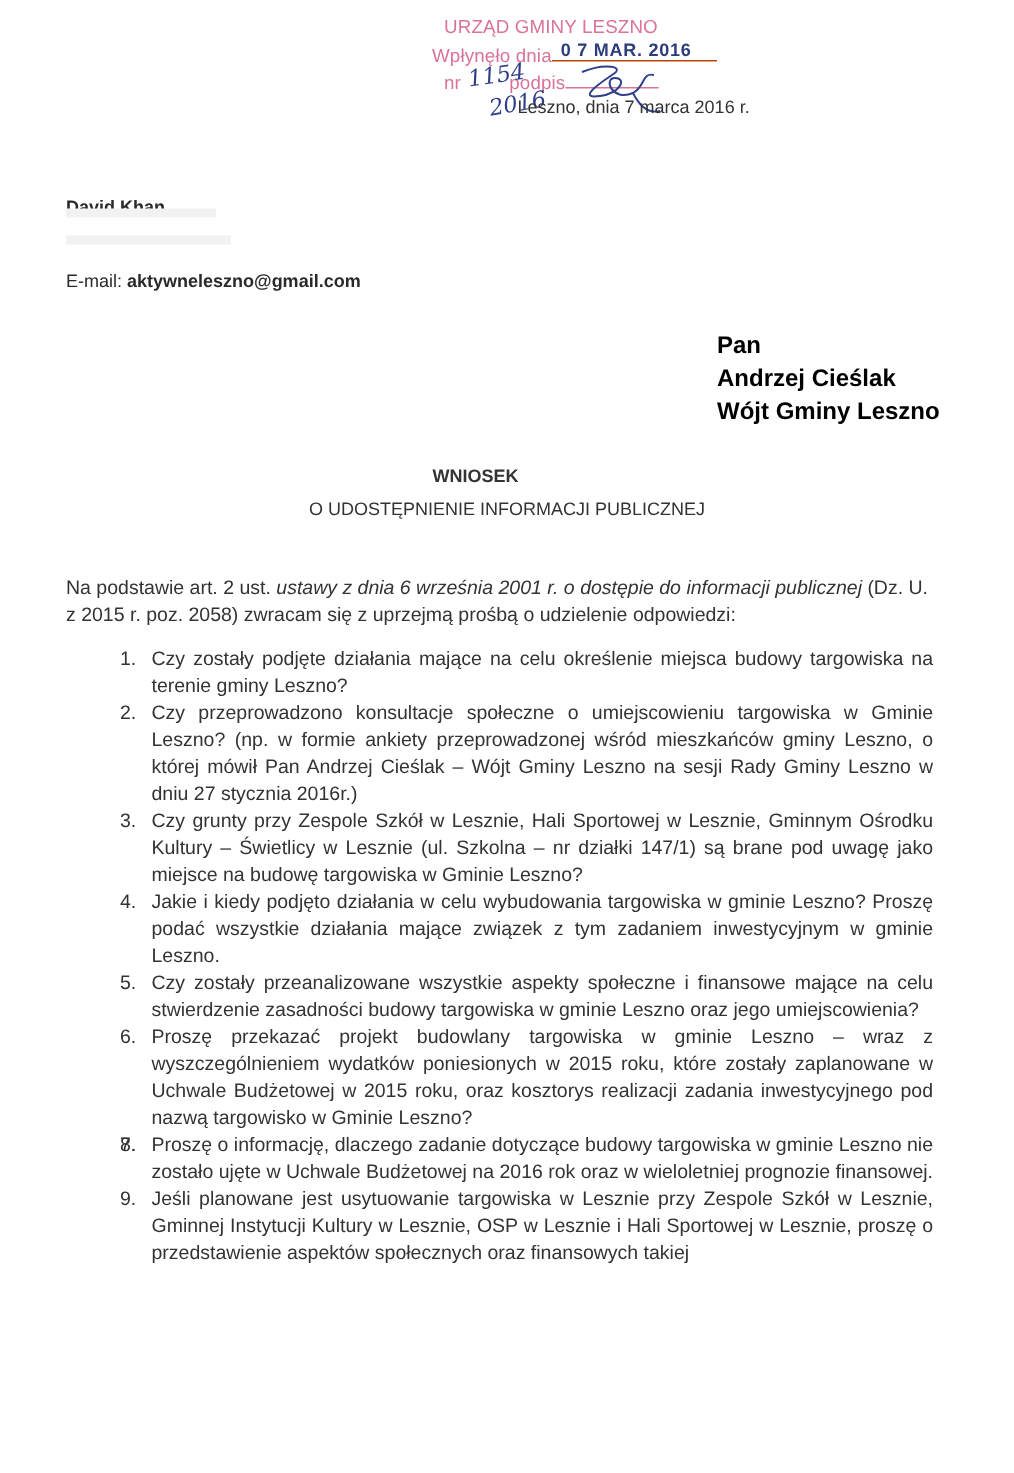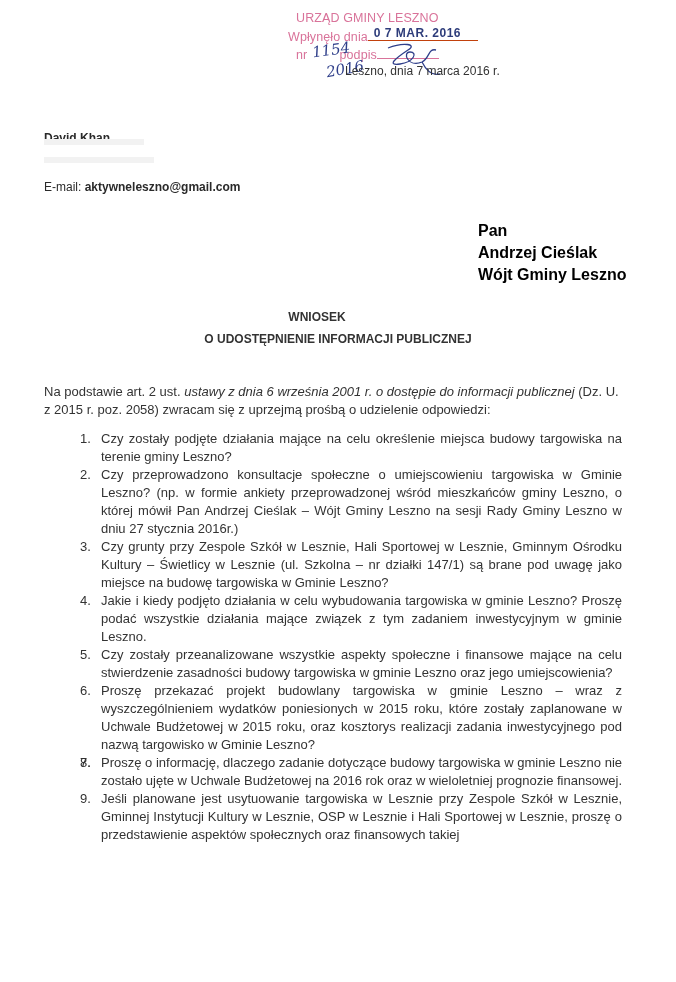--- a/index.html
+++ b/index.html
@@ -23,21 +23,21 @@
 
   .date-line { left: 345px; top: 64px; font-size: 12px; color: #333; }
   .sender-name { left: 44px; top: 119px; font-size: 12px; font-weight: bold; margin-top: 12px; }
   .redacted { left: 44px; height: 6px; background: #f2f2f2; }
   .email { left: 44px; top: 180px; font-size: 12px; }
   .email b { font-weight: bold; }
 
   .recipient { left: 430px; font-size: 16px; font-weight: bold; color: #000000; margin-left: 48px; }
 
   .title1 { left: 0; width: 624px; text-align: center; top: 310px; font-size: 12px; font-weight: bold; color: #333; left: 0; padding-left: 10px; box-sizing: border-box; }
-  .title2 { left: 0; width: 676px; text-align: center; top: 332px; font-size: 12px; font-weight: bold; color: #333; box-sizing: border-box; }
+  .title2 { left: 0; width: 676px; text-align: center; top: 332px; font-size: 12px; font-weight: normal; color: #333; box-sizing: border-box; }
 
   .intro { left: 44px; top: 383px; width: 580px; font-size: 13px; line-height: 18px; color: #333; }
   .intro i { font-style: italic; }
 
   .qlist { left: 80px; top: 430px; width: 542px; font-size: 13px; line-height: 18px; color: #333; margin: 0; padding: 0; list-style: none; }
   .qitem { position: relative; padding-left: 21px; text-align: justify; }
   .qnum { position: absolute; left: 0; top: 0; }
 </style>
 </head>
 <body>

